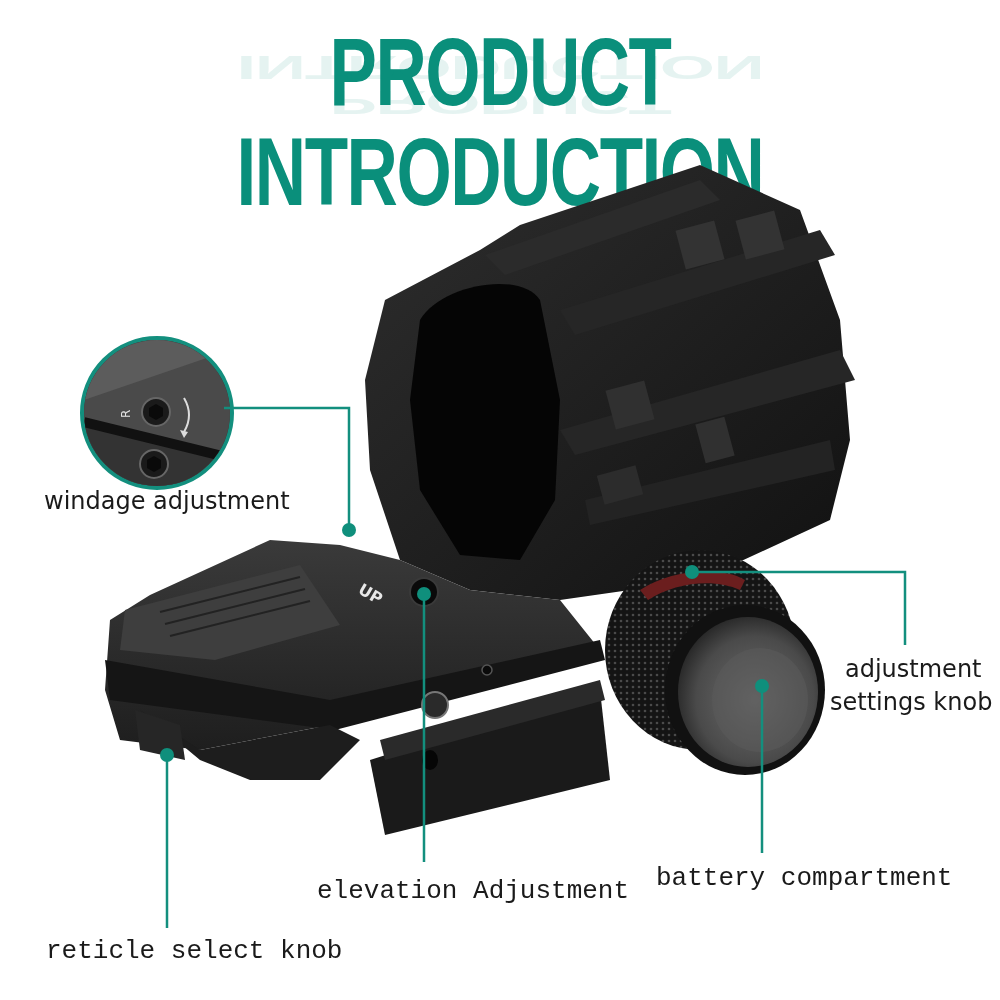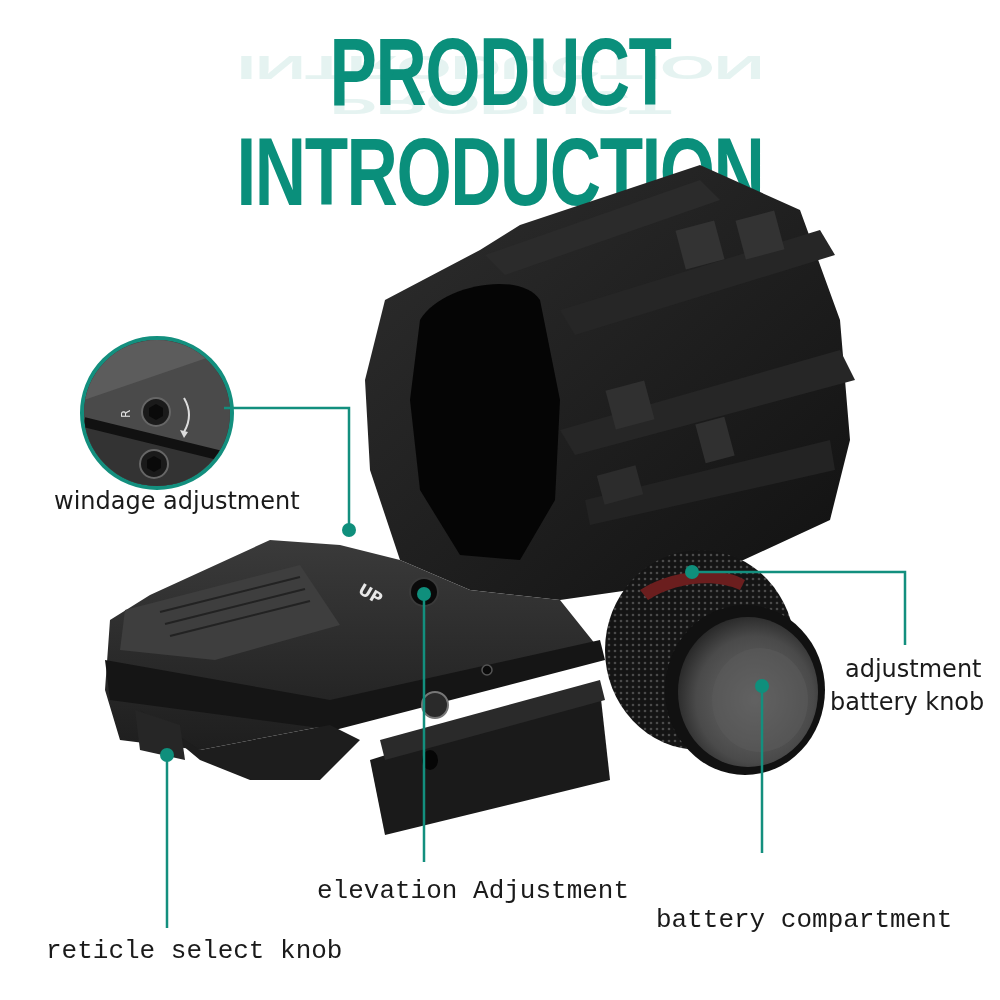--- a/index.html
+++ b/index.html
@@ -139,18 +139,18 @@
   </g>
   <g fill="#0f8f7c">
     <circle cx="349" cy="530" r="7"></circle>
     <circle cx="692" cy="572" r="7"></circle>
     <circle cx="424" cy="594" r="7"></circle>
     <circle cx="762" cy="686" r="7"></circle>
     <circle cx="167" cy="755" r="7"></circle>
   </g>
 </svg>
 
-<div class="label" style="left:54px; top:485px;">windage adjustment</div>
+<div class="label" style="left:44px; top:485px;">windage adjustment</div>
 <div class="label" style="left:845px; top:653px;">adjustment</div>
-<div class="label" style="left:830px; top:686px;">battery knob</div>
+<div class="label" style="left:830px; top:686px;">settings knob</div>
 <div class="label narrow" style="left:317px; top:875px;">elevation Adjustment</div>
-<div class="label narrow" style="left:656px; top:904px;">battery compartment</div>
+<div class="label narrow" style="left:656px; top:862px;">battery compartment</div>
 <div class="label narrow" style="left:46px; top:935px;">reticle select knob</div>
 
 </body></html>

